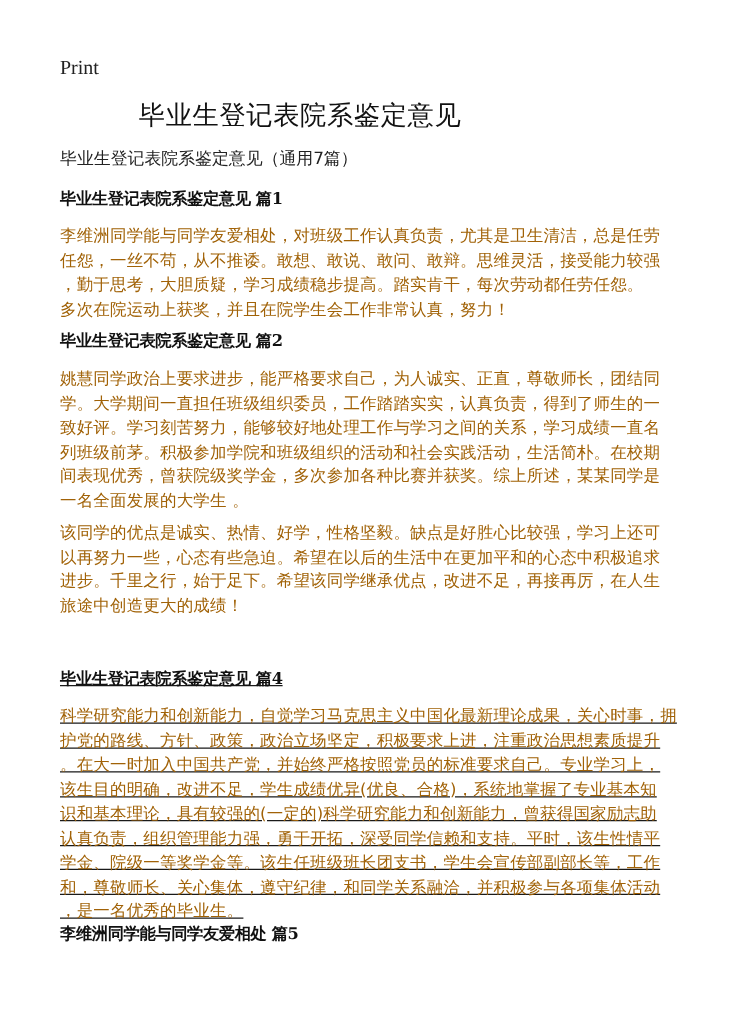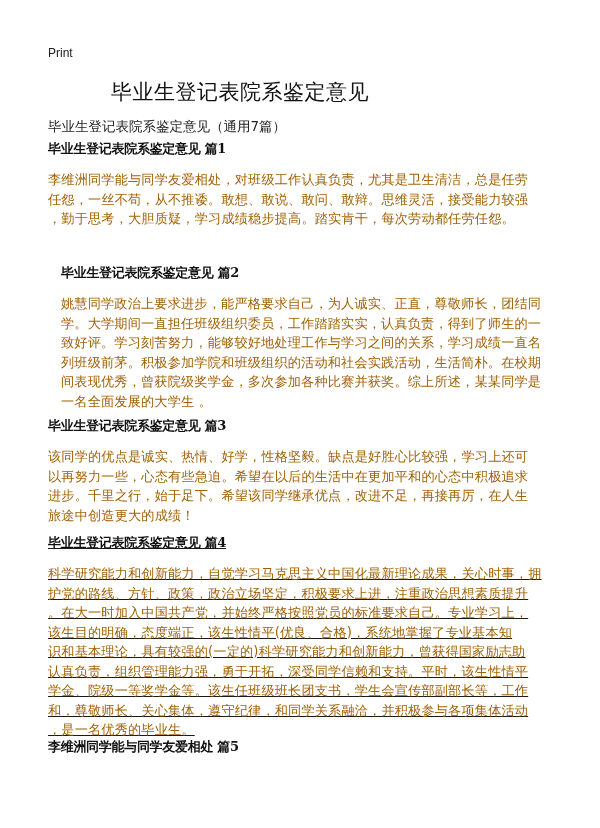--- a/index.html
+++ b/index.html
@@ -4,22 +4,22 @@
   <style>
     html, body { margin: 0; padding: 0; background: #ffffff; }
     body {
       width: 600px; height: 828px; overflow: hidden; position: relative;
       font-family: "DejaVu Sans", "Liberation Sans", sans-serif;
       color: #1a1a1a;
     }
     .page { position: absolute; left: 0; top: 0; width: 600px; height: 828px; }
     .print {
       position: absolute; left: 48px; top: 46px;
-      font-family: Liberation Sans, sans-serif;
-      font-size: 12px; color: #222;
+      font-family: Liberation Serif, serif;
+      font-size: 16px; color: #222;
     }
     .title {
       position: absolute; left: 0; width: 480px; top: 78px;
       text-align: center; font-size: 21px; color: #111; letter-spacing: 0.5px;
     }
     .subtitle {
       position: absolute; left: 48px; top: 118px;
       font-size: 13.5px; color: #222;
     }
     .section { position: absolute; left: 48px; width: 510px; }
@@ -34,58 +34,58 @@
     }
   </style>
 </head>
 <body>
 
 <div class="page">
   <div class="print">Print</div>
   <div class="title">毕业生登记表院系鉴定意见</div>
   <div class="subtitle">毕业生登记表院系鉴定意见（通用7篇）</div>
 
-  <div class="section" style="top:140px;">
+  <div class="section" style="top:150px;">
     <div class="sec-head">毕业生登记表院系鉴定意见 篇1</div>
     <div class="sec-body">
       <p>李维洲同学能与同学友爱相处，对班级工作认真负责，尤其是卫生清洁，总是任劳</p>
       <p>任怨，一丝不苟，从不推诿。敢想、敢说、敢问、敢辩。思维灵活，接受能力较强</p>
       <p>，勤于思考，大胆质疑，学习成绩稳步提高。踏实肯干，每次劳动都任劳任怨。</p>
+      <p>多次在院运动上获奖，并且在院学生会工作非常认真，努力！</p>
     </div>
   </div>
 
-  <div class="section" style="top:264px;margin-left:13px;">
+  <div class="section" style="top:264px;">
     <div class="sec-head">毕业生登记表院系鉴定意见 篇2</div>
     <div class="sec-body">
       <p>姚慧同学政治上要求进步，能严格要求自己，为人诚实、正直，尊敬师长，团结同</p>
       <p>学。大学期间一直担任班级组织委员，工作踏踏实实，认真负责，得到了师生的一</p>
       <p>致好评。学习刻苦努力，能够较好地处理工作与学习之间的关系，学习成绩一直名</p>
       <p>列班级前茅。积极参加学院和班级组织的活动和社会实践活动，生活简朴。在校期</p>
       <p>间表现优秀，曾获院级奖学金，多次参加各种比赛并获奖。综上所述，某某同学是</p>
       <p>一名全面发展的大学生 。</p>
     </div>
   </div>
 
   <div class="section" style="top:417px;">
-    <div class="sec-head">毕业生登记表院系鉴定意见 篇3</div>
     <div class="sec-body">
       <p>该同学的优点是诚实、热情、好学，性格坚毅。缺点是好胜心比较强，学习上还可</p>
       <p>以再努力一些，心态有些急迫。希望在以后的生活中在更加平和的心态中积极追求</p>
       <p>进步。千里之行，始于足下。希望该同学继承优点，改进不足，再接再厉，在人生</p>
       <p>旅途中创造更大的成绩！</p>
     </div>
   </div>
 
   <div class="section" style="top:534px;text-decoration:underline;">
     <div class="sec-head">毕业生登记表院系鉴定意见 篇4</div>
     <div class="sec-body">
       <p>科学研究能力和创新能力，自觉学习马克思主义中国化最新理论成果，关心时事，拥</p>
       <p>护党的路线、方针、政策，政治立场坚定，积极要求上进，注重政治思想素质提升</p>
       <p>。在大一时加入中国共产党，并始终严格按照党员的标准要求自己。专业学习上，</p>
-      <p>该生目的明确，态度端正，该生性情平(优良、合格)，系统地掌握了专业基本知</p>
+      <p>该生目的明确，改进不足，学生成绩优异(优良、合格)，系统地掌握了专业基本知</p>
       <p>识和基本理论，具有较强的(一定的)科学研究能力和创新能力，曾获得国家励志助</p>
       <p>认真负责，组织管理能力强，勇于开拓，深受同学信赖和支持。平时，该生性情平</p>
       <p>学金、院级一等奖学金等。该生任班级班长团支书，学生会宣传部副部长等，工作</p>
       <p>和，尊敬师长、关心集体，遵守纪律，和同学关系融洽，并积极参与各项集体活动</p>
       <p>，是一名优秀的毕业生。</p>
     </div>
   </div>
 
   <div class="section" style="top:738px;">
     <div class="sec-head">李维洲同学能与同学友爱相处 篇5</div>

